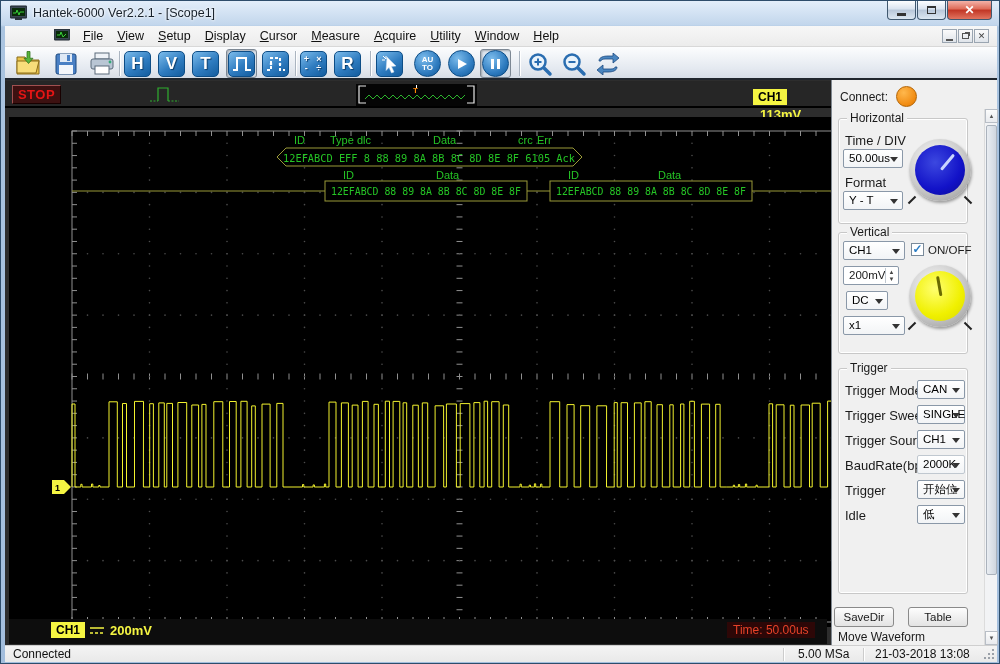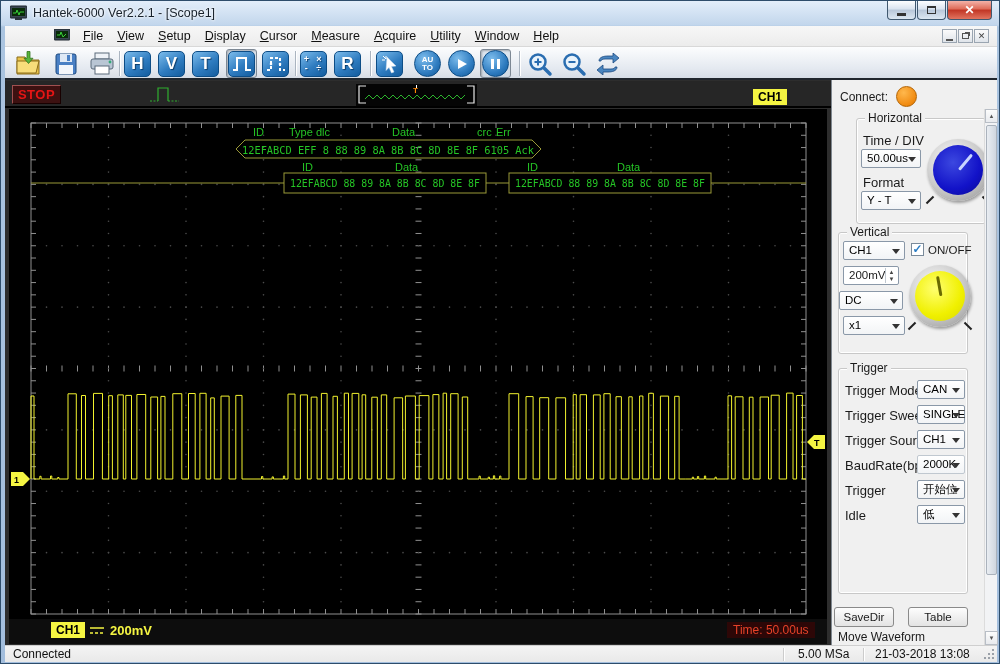--- a/index.html
+++ b/index.html
@@ -63,21 +63,21 @@
   .stop-badge { position:absolute; left:7px; top:4px; width:49px; height:19px;
     background:#3d1111; border:1px solid; border-color:#a05050 #180000 #180000 #a05050;
     color:#e51515; font-weight:bold; font-size:13px; text-align:center; line-height:17px;
     font-family:"Liberation Sans",sans-serif; letter-spacing:.5px; }
   .pulse-mini { position:absolute; left:144px; top:3px; }
   .preview-box { position:absolute; left:351px; top:3px; }
   .ch-badge { display:inline-block; background:#f5f542; color:#000; font-weight:bold;
     font-size:12px; padding:1px 5px; }
   .top-ch { position:absolute; left:748px; top:6px; }
   .top-ch .val { color:#f5f542; font-size:13px; margin-left:7px; font-weight:bold; }
-  .scope-display { position:absolute; left:4px; top:29px; width:694px; height:510px; background:#000; }
+  .scope-display { position:absolute; left:4px; top:37px; width:694px; height:510px; background:#000;padding-left:41px; }
   .infobar-bottom { position:absolute; left:4px; top:539px; width:818px; height:25px; background:#0d0d0d; }
   .bot-ch { position:absolute; left:42px; top:3px; display:flex; align-items:center; }
   .bot-ch .val { color:#f5f542; font-size:13px; font-weight:bold; margin-left:5px; }
   .time-badge { position:absolute; left:718px; top:3px; background:#2d0707; color:#e64228;
     font-size:12px; font-weight:normal; padding:1px 6px; }
 
   
   .panel { position:absolute; left:830px; top:79px; width:166px; height:565px;
     background:#f0f0f0; border-left:1px solid #808890; font-size:12px; color:#1a1a1a; }
   .connect-row { position:absolute; left:8px; top:6px; display:flex; align-items:center; }
@@ -978,21 +978,21 @@
       <div class="time-badge">Time: 50.00us</div>
     </div>
   </div>
 
   <div class="panel">
     <div class="connect-row">
       <span>Connect:</span>
       <div class="connect-dot"></div>
     </div>
 
-    <div class="groupbox" style="left:24px; top:38px; width:130px; height:106px">
+    <div class="groupbox" style="left:6px; top:38px; width:130px; height:106px">
       <div class="gb-label">Horizontal</div>
       <div class="field-label" style="left:6px; top:14px">Time / DIV</div>
       <div class="combo" style="left:4px; top:30px; width:60px">
         <span>50.00us</span><span class="arr"></span>
       </div>
       <div class="field-label" style="left:6px; top:56px">Format</div>
       <div class="combo" style="left:4px; top:72px; width:60px">
         <span>Y - T</span><span class="arr"></span>
       </div>
       <div class="knob" style="left:70px; top:20px">
@@ -1012,21 +1012,21 @@
         <span class="cb-box">✓</span>
         <span>ON/OFF</span>
       </div>
       <div class="spinner" style="left:4px; top:33px; width:56px">
         <span>200mV</span>
         <span class="spin-arrs">
             <span>▲</span>
             <span>▼</span>
           </span>
       </div>
-      <div class="combo" style="left:0; top:58px; width:64px">
+      <div class="combo" style="left:7px; top:58px; width:42px">
         <span>DC</span><span class="arr"></span>
       </div>
       <div class="combo" style="left:4px; top:83px; width:62px">
         <span>x1</span><span class="arr"></span>
       </div>
       <div class="knob" style="left:70px; top:32px">
         <div class="knob-core yellow"></div>
         <div class="knob-ptr" style="background:#6a6a00; transform:rotate(170deg)"></div>
         <div class="knob-leg l"></div>
           <div class="knob-leg r"></div>

